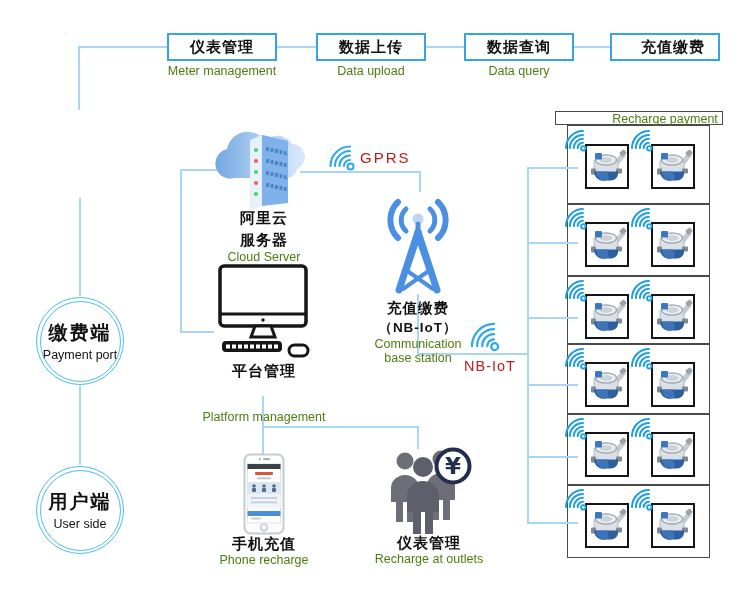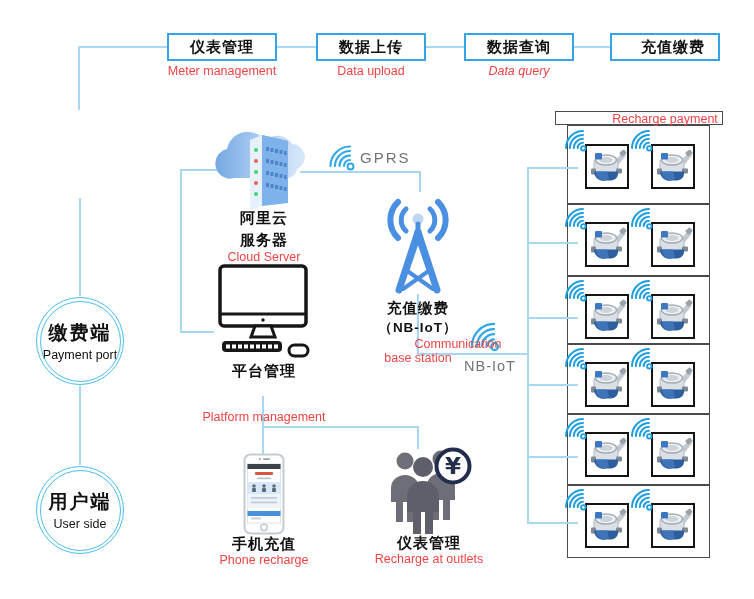--- a/index.html
+++ b/index.html
@@ -9,34 +9,34 @@
   .hline{height:2px;}
   .vline{width:2px;}
   .bline{position:absolute;background:#4a4a4a;}
   .bline.hline{height:1.5px;}
   .flow-box{position:absolute;width:110px;height:28px;border:2px solid #36a3e6;background:#fff;
             display:flex;align-items:center;justify-content:center;
             font-size:15px;font-weight:700;letter-spacing:1px;box-sizing:border-box;z-index:3;}
   .caption-zh{position:absolute;transform:translateX(-50%);white-space:nowrap;
               font-size:15px;font-weight:700;letter-spacing:1px;color:#111;z-index:3;}
   .caption-en{position:absolute;transform:translateX(-50%);white-space:nowrap;
-              font-size:12.5px;font-weight:400;color:#ef4444;z-index:3;}
+              font-size:12.5px;font-weight:400;color:#4d7c0f;z-index:3;}
   .role-circle{position:absolute;width:88px;height:88px;border:1.5px solid #49bdeb;border-radius:50%;
                background:#fff;display:flex;flex-direction:column;align-items:center;justify-content:center;
                box-sizing:border-box;z-index:2;}
   .role-circle::before{content:"";position:absolute;inset:2.5px;border:1.5px solid #49bdeb;border-radius:50%;}
   .role-zh{font-size:19px;font-weight:700;letter-spacing:2px;}
   .role-en{font-size:12.5px;white-space:nowrap;margin-top:2px;}
   .icon{position:absolute;z-index:2;}
   .meter-cell{position:absolute;width:44px;height:45px;background:#fff;border:2.5px solid #141414;
               box-sizing:border-box;z-index:3;}
   .meter-cell svg{width:100%;height:100%;display:block;}
   .wifi-sm{position:absolute;width:26px;height:26px;z-index:4;}
   .wifi-sm svg{width:100%;height:100%;display:block;}
-  .net-label{position:absolute;font-size:15px;letter-spacing:2px;color:#737373;z-index:3;white-space:nowrap;text-align:right;}
+  .net-label{position:absolute;font-size:15px;letter-spacing:2px;color:#b91c1c;z-index:3;white-space:nowrap;text-align:right;}
 </style>
 </head>
 <body>
 
 <div id="stage">
 
   <div class="flow-box" style="left:167px;top:33px;">
       <span>仪表管理</span>
     </div>
   <div class="flow-box" style="left:316px;top:33px;">
@@ -44,21 +44,21 @@
     </div>
   <div class="flow-box" style="left:464px;top:33px;">
       <span>数据查询</span>
     </div>
   <div class="flow-box" style="left:610px;top:33px;padding-left:16px;">
       <span>充值缴费</span>
     </div>
 
   <div class="caption-en" style="left:222px;top:64px;">Meter management</div>
   <div class="caption-en" style="left:371px;top:64px;">Data upload</div>
-  <div class="caption-en" style="left:519px;top:64px;font-style:italic;">Data query</div>
+  <div class="caption-en" style="left:519px;top:64px;">Data query</div>
   <div class="caption-en" style="left:665px;top:64px;margin-top:48px;">Recharge payment</div>
 
   <div class="line hline" style="left:79px;top:46px;width:88px;"></div>
   <div class="line hline" style="left:277px;top:46px;width:39px;"></div>
   <div class="line hline" style="left:426px;top:46px;width:38px;"></div>
   <div class="line hline" style="left:574px;top:46px;width:36px;"></div>
   <div class="line vline" style="left:78px;top:46px;height:64px;"></div>
 
   <div class="role-circle" style="left:36px;top:297px;">
     <div class="role-zh">缴费端</div>
@@ -164,21 +164,21 @@
         <path d="M34 50 L45 82" stroke-width="3.5"></path>
         <path d="M22 80 L49 99" stroke-width="4"></path>
         <path d="M46 80 L19 99" stroke-width="4"></path>
       </g>
     </svg>
   </div>
   <div class="line vline" style="left:417px;top:294px;height:61px;z-index:1;"></div>
   <div class="line hline" style="left:417px;top:353px;width:111px;"></div>
   <div class="caption-zh" style="left:418px;top:299px;font-size:14.5px;">充值缴费</div>
   <div class="caption-zh" style="left:418px;top:319px;font-size:13.5px;">（NB-IoT）</div>
-  <div class="caption-en" style="left:418px;top:337px;margin-left:40px;">Communication</div>
+  <div class="caption-en" style="left:418px;top:337px;">Communication</div>
   <div class="caption-en" style="left:418px;top:351px;">base station</div>
 
   <div class="icon" style="left:468px;top:320px;width:34px;height:34px;">
     <svg viewBox="0 0 30 30" width="34" height="34">
       <g stroke="#2fa8e8" stroke-width="2" fill="none" stroke-linecap="round">
         <path d="M17 23 A6 6 0 0 1 23 17"></path>
         <path d="M12.5 23 A10.5 10.5 0 0 1 23 12.5"></path>
         <path d="M8 23 A15 15 0 0 1 23 8"></path>
         <path d="M3.5 23 A19.5 19.5 0 0 1 23 3.5"></path>
       </g>

